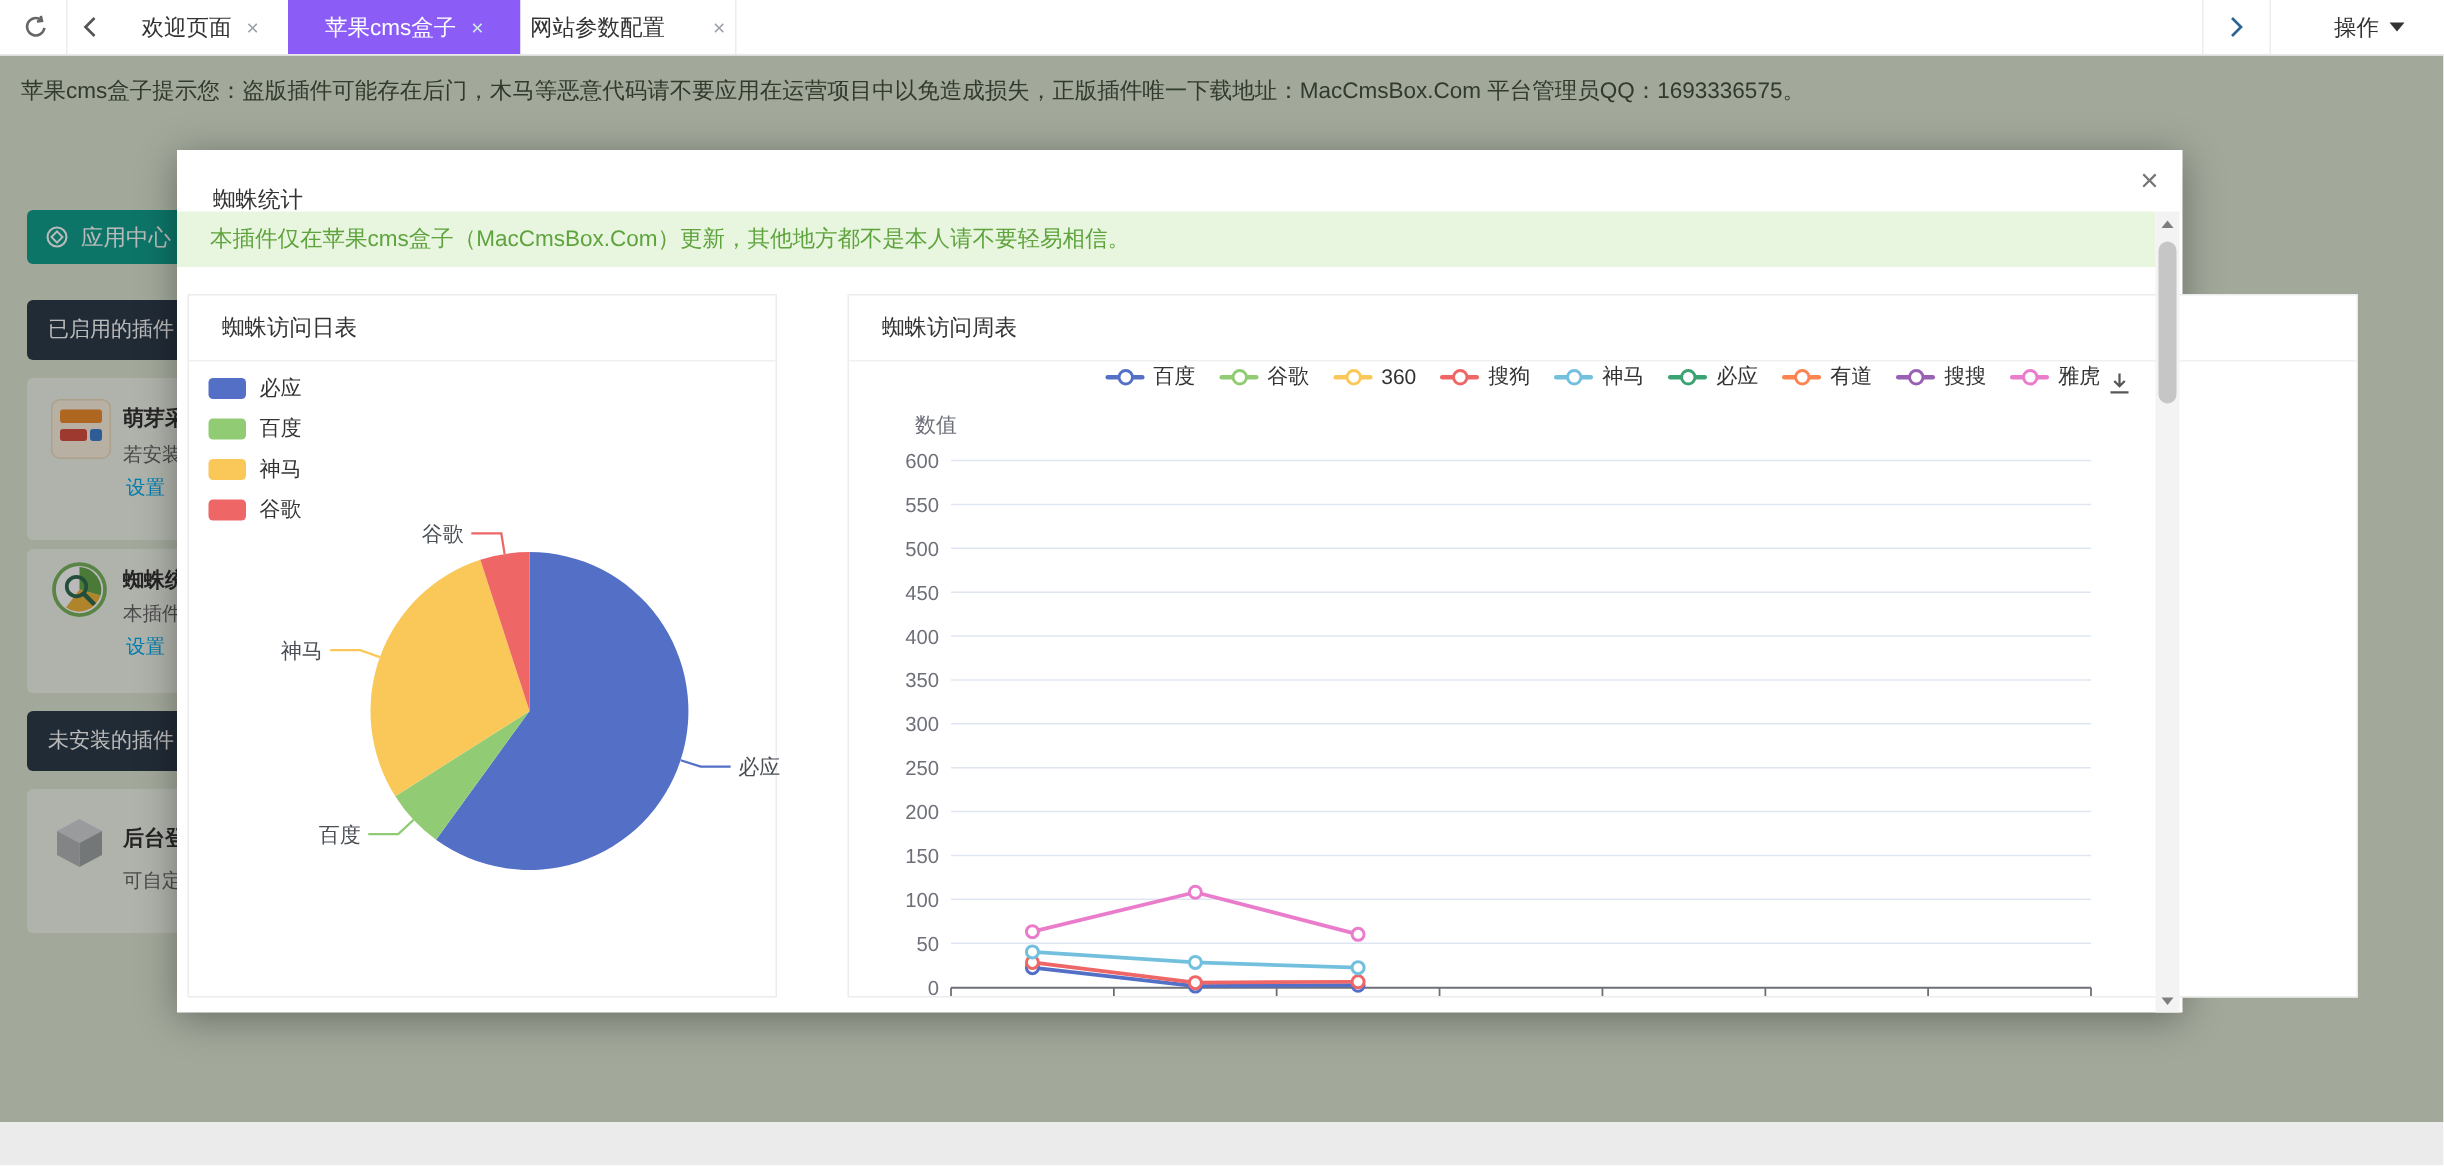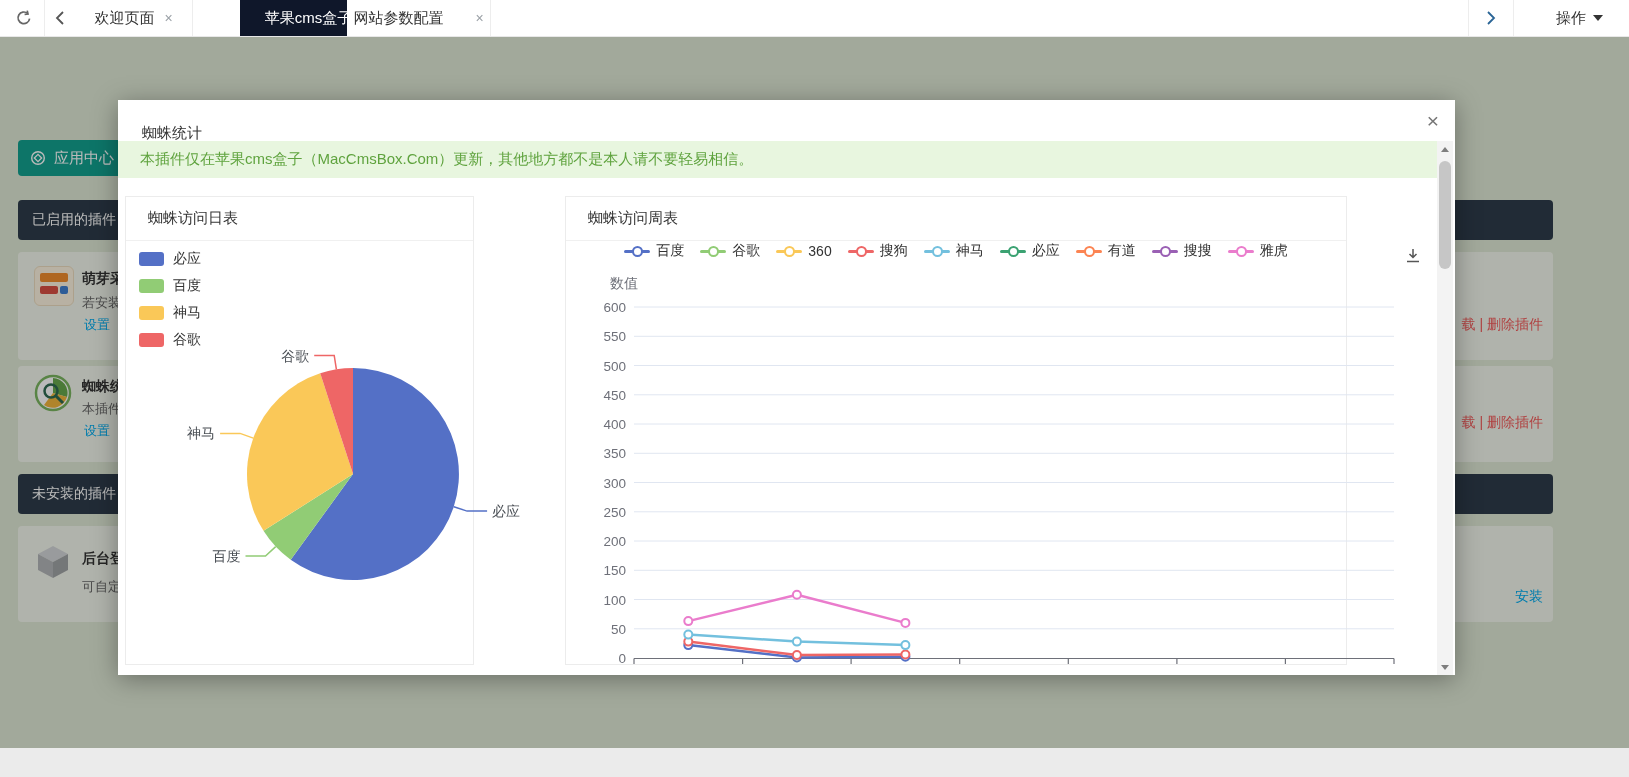--- a/index.html
+++ b/index.html
@@ -7,21 +7,21 @@
   .stage{position:relative;width:1629px;height:777px;overflow:hidden;background:#fff;padding-left:16px;}
   .abs{position:absolute;}
 
   
   .tabbar{left:0;top:0;width:1629px;height:36px;background:#fff;border-bottom:1px solid #e8e8e8;z-index:40;}
   .tb-sep{top:0;width:1px;height:36px;background:#ededed;}
   .tb-icon{top:0;height:36px;display:flex;align-items:center;justify-content:center;cursor:pointer;}
   .tab{top:0;height:36px;display:flex;align-items:center;justify-content:center;gap:10px;
        font-size:15px;color:#333;border-right:1px solid #ededed;background:#fff;cursor:pointer;}
   .tab .x{color:#9aa0a6;font-size:14px;line-height:1;}
-  .tab.active{background:#0f172a;color:#fff;border-right:none;margin-left:48px;}
+  .tab.active{background:#8b5cf6;color:#fff;border-right:none;}
   .tab.active .x{color:#cdeae4;}
   .action{top:0;height:36px;display:flex;align-items:center;gap:7px;font-size:15px;color:#333;cursor:pointer;}
   .caret{width:0;height:0;border-left:5px solid transparent;border-right:5px solid transparent;border-top:6px solid #333;}
 
   
   .pagebg{left:0;top:36px;width:1629px;height:712px;background:#dfe8d5;z-index:1;}
   .notice-line{left:14px;width:1600px;font-size:15px;color:#42503f;z-index:2;}
   .teal-btn{left:18px;top:140px;width:118px;height:36px;background:#13a18f;border-radius:4px;color:#fff;
             display:flex;align-items:center;gap:8px;padding-left:12px;font-size:15px;z-index:2;box-sizing:border-box;}
   .dark-bar{left:18px;width:1535px;height:40px;background:#2e3c4a;border-radius:4px;color:#fff;
@@ -113,20 +113,21 @@
     </div>
     <div class="abs tb-sep" style="left:1513px;"></div>
     <div class="abs action" style="left:1556px;">
       <span>操作</span>
       <span class="caret"></span>
     </div>
   </div>
 
   <div class="abs pagebg"></div>
 
+  <div class="abs notice-line" style="top:51px;">苹果cms盒子提示您：盗版插件可能存在后门，木马等恶意代码请不要应用在运营项目中以免造成损失，正版插件唯一下载地址：MacCmsBox.Com 平台管理员QQ：1693336575。</div>
 
   <div class="abs teal-btn">
     <svg width="16" height="16" viewBox="0 0 16 16">
       <circle cx="8" cy="8" r="6.3" fill="none" stroke="#fff" stroke-width="1.4"></circle>
       <rect x="5.4" y="5.4" width="5.2" height="5.2" transform="rotate(45 8 8)" fill="none" stroke="#fff" stroke-width="1.3"></rect>
     </svg>
     <span>应用中心</span>
   </div>
 
   <div class="abs dark-bar" style="top:200px;">
@@ -180,21 +181,21 @@
 
   <div class="abs overlay"></div>
 
   <div class="abs modal">
     <div class="abs modal-title">蜘蛛统计</div>
     <div class="abs modal-close">×</div>
     <div class="abs modal-banner">
       <span>本插件仅在苹果cms盒子（MacCmsBox.Com）更新，其他地方都不是本人请不要轻易相信。</span>
     </div>
 
-    <div class="abs chart-card" style="left:7px;width:349px;">
+    <div class="abs chart-card" style="left:7px;width:393px;">
       <div class="card-head">
         <span>蜘蛛访问日表</span>
       </div>
       <div class="abs pie-legend" id="pie-legend">
           <div class="item">
             <span class="sw" style="background: rgb(84, 112, 198);"></span>
             <span class="lb">必应</span>
           </div>
           <div class="item">
             <span class="sw" style="background: rgb(145, 204, 117);"></span>
@@ -218,21 +219,21 @@
           <text x="114.5" y="364.1" text-anchor="end" fill="#4a4f55" font-size="14">百度</text>
           <path d="M227,277 L137.5,333.8 A106,106 0 0 1 194.2,176.2 Z" fill="#FAC858"></path>
           <polyline points="127.3,241.1 114.1,236.4 94.1,236.4" fill="none" stroke="#FAC858" stroke-width="1.5"></polyline>
           <text x="89.1" y="241.4" text-anchor="end" fill="#4a4f55" font-size="14">神马</text>
           <path d="M227,277 L194.2,176.2 A106,106 0 0 1 227.0,171.0 Z" fill="#EE6666"></path>
           <polyline points="210.4,172.3 208.2,158.5 188.2,158.5" fill="none" stroke="#EE6666" stroke-width="1.5"></polyline>
           <text x="183.2" y="163.5" text-anchor="end" fill="#4a4f55" font-size="14">谷歌</text>
         </svg>
     </div>
 
-    <div class="abs chart-card" style="left:447px;width:782px;">
+    <div class="abs chart-card" style="left:447px;width:1007px;">
       <div class="card-head">
         <span>蜘蛛访问周表</span>
       </div>
       <div class="abs line-legend" id="line-legend">
           <div class="item">
             <span class="mark">
               <span class="ln" style="background: rgb(84, 112, 198);"></span>
               <span class="ci" style="border-color: rgb(84, 112, 198);"></span>
             </span>
             <span class="lb">百度</span>

